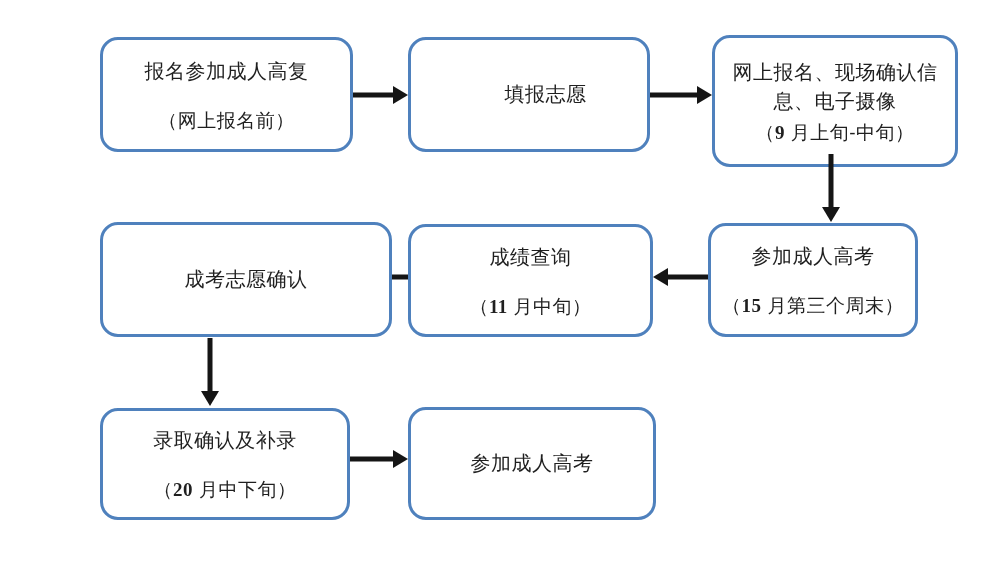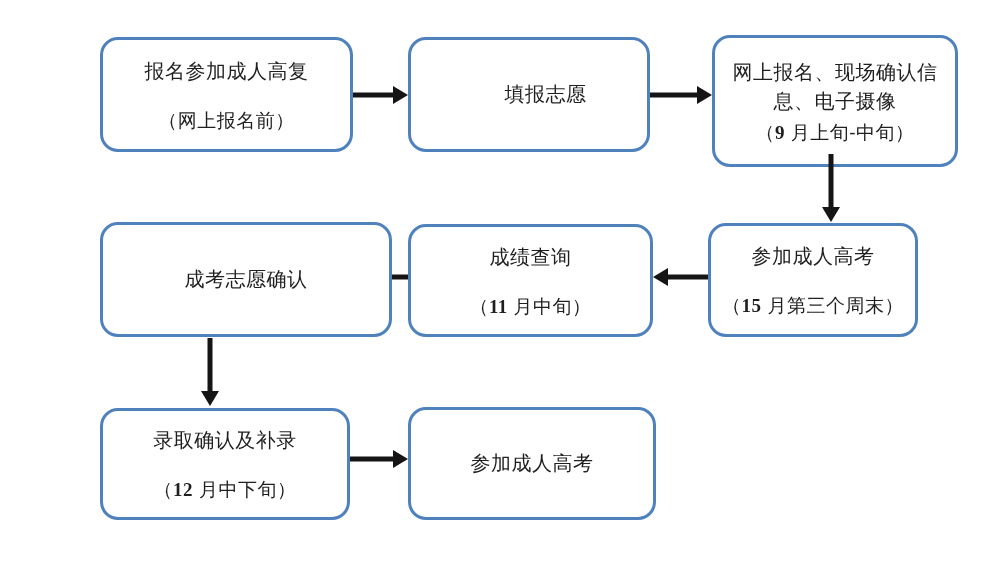--- a/index.html
+++ b/index.html
@@ -129,21 +129,21 @@
   <div class="arrow arrow-left" style="left:353px; top:267px; width:55px; height:20px;"></div>
 
   <div class="node" style="left:100px; top:222px; width:292px; height:115px;">
     <div class="node-title">成考志愿确认</div>
   </div>
 
   <div class="arrow arrow-down" style="left:200px; top:338px; width:20px; height:68px;"></div>
 
   <div class="node" style="left:100px; top:408px; width:250px; height:112px;">
     <div class="node-title">录取确认及补录</div>
-    <div class="node-date">（<span class="num">12</span> 月中下旬）</div>
+    <div class="node-date">（<span class="num">20</span> 月中下旬）</div>
   </div>
 
   <div class="arrow arrow-right" style="left:350px; top:449px; width:58px; height:20px;"></div>
 
   <div class="node" style="left:408px; top:407px; width:248px; height:113px;">
     <div class="node-title">参加成人高考</div>
   </div>
 
 </div>
 

